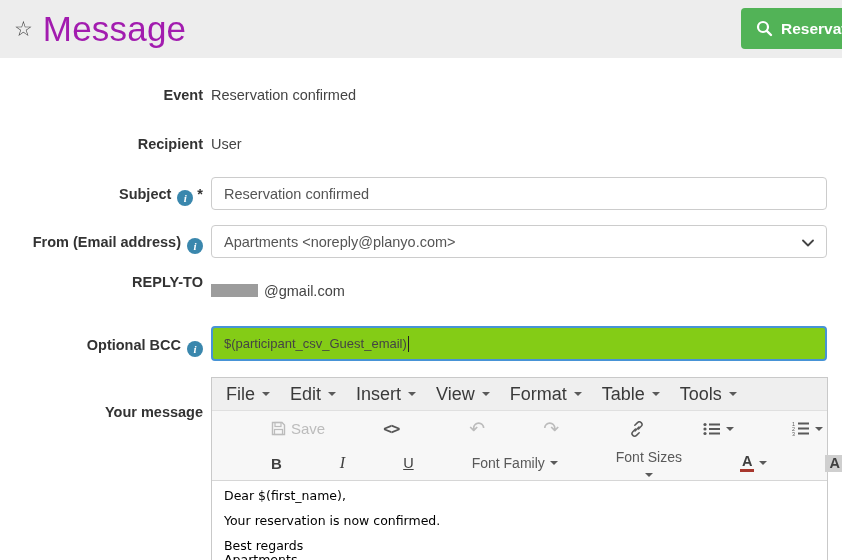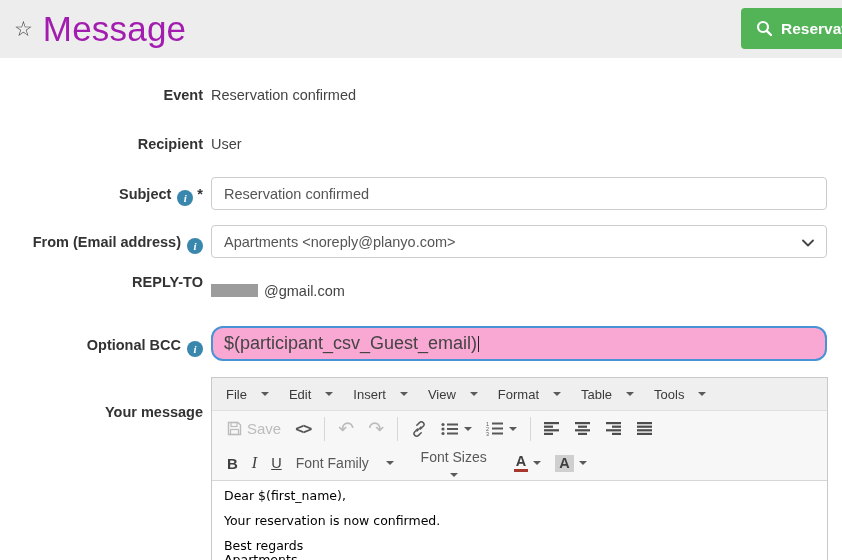--- a/index.html
+++ b/index.html
@@ -51,49 +51,49 @@
     display:flex; align-items:center; padding:0 34px 0 12px;
     font-size:14.5px; color:#555; cursor:pointer;
   }
   .select-box .chevron { position:absolute; right:12px; top:13px; }
   .redacted {
     display:inline-block; width:47px; height:13px; background:#9c9c9c;
     vertical-align:-1px; margin-right:6px;
   }
   .fake-input-focus {
     position:absolute; left:211px; width:616px; height:35px;
-    border:2px solid #4793d6; border-radius:12px; background:#f9a8d4;
+    border:2px solid #4793d6; border-radius:4px; background:#84cc16;
     display:flex; align-items:center; padding:0 11px;
-    font-size:18px; color:#444; cursor:text;
+    font-size:13px; color:#444; cursor:text;
   }
   .caret { display:inline-block; width:1px; height:16px; background:#222; margin-left:1px; }
 
   
   .editor {
     position:absolute; left:211px; top:377px; width:617px; height:200px;
     border:1px solid #c9c9c9; background:#fff;
   }
   .mce-menubar {
     height:33px; background:#efefef; border-bottom:1px solid #e0e0e0;
     display:flex; align-items:center; padding:0 4px;
   }
   .menu-item {
-    display:flex; align-items:center; gap:14px; padding:0 10px; height:33px;
-    font-size:13px; color:#3a3a3a; cursor:pointer;
+    display:flex; align-items:center; gap:7px; padding:0 10px; height:33px;
+    font-size:18px; color:#3a3a3a; cursor:pointer;
   }
   .caret-down {
     width:0; height:0; border-left:4px solid transparent; border-right:4px solid transparent;
     border-top:4px solid #5a5a5a;
   }
   .mce-toolbar { height:35px; background:#f7f7f7; display:flex; align-items:center; padding:0 8px; }
   .mce-toolbar.first { border-bottom:0; }
   .mce-toolbar.second { border-bottom:1px solid #d6d6d6; }
   .tb-btn {
     display:flex; align-items:center; gap:5px; padding:0 7px; height:28px;
-    border-radius:3px; cursor:pointer; color:#595959; font-size:14px; white-space:nowrap;
+    border-radius:3px; cursor:pointer; color:#595959; font-size:14px; white-space:nowrap;margin-left:44px;
   }
   .tb-btn.disabled { color:#bcbcbc; cursor:default; }
   .tb-sep { width:1px; height:24px; background:#d7d7d7; margin:0 6px; }
   .glyph-undo, .glyph-redo { font-size:19px; line-height:1; font-family:"DejaVu Sans", sans-serif; }
   .glyph-code { font-family:"DejaVu Sans Mono", monospace; font-size:15px; font-weight:700; letter-spacing:-1px; color:#565656; }
   .fmt-b { font-weight:800; font-size:15px; color:#404040; }
   .fmt-i { font-family:"Liberation Serif", serif; font-style:italic; font-size:16px; color:#404040; }
   .fmt-u { font-size:14.5px; text-decoration:underline; color:#404040; }
   .dd-wide { justify-content:space-between; }
   .dd-font-family { width:112px; }

